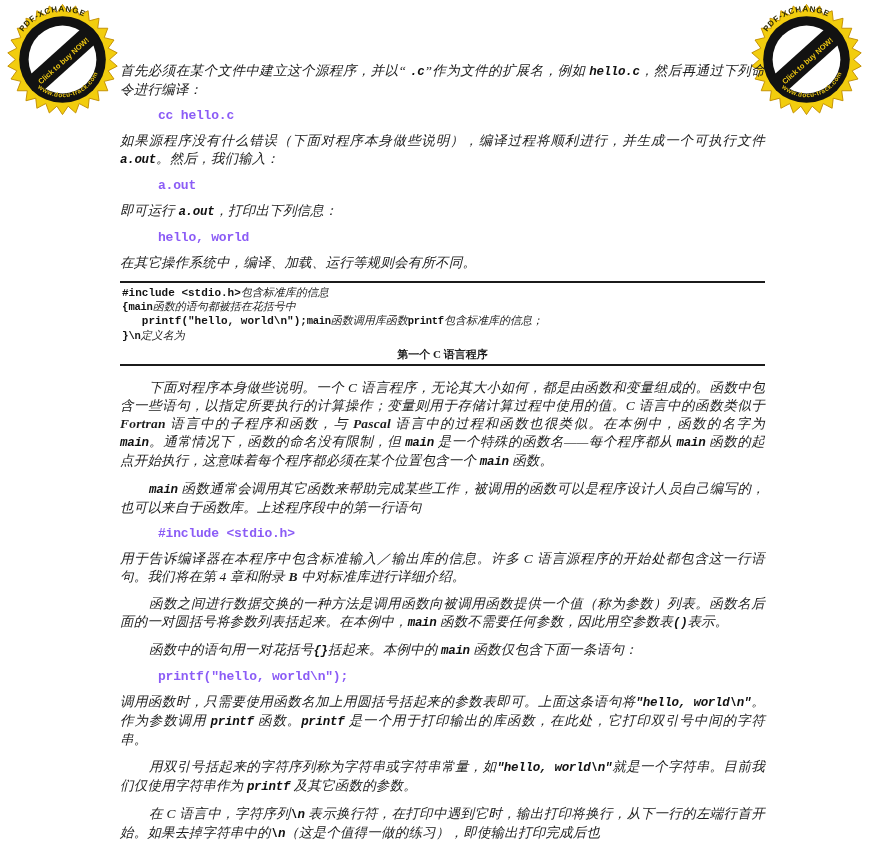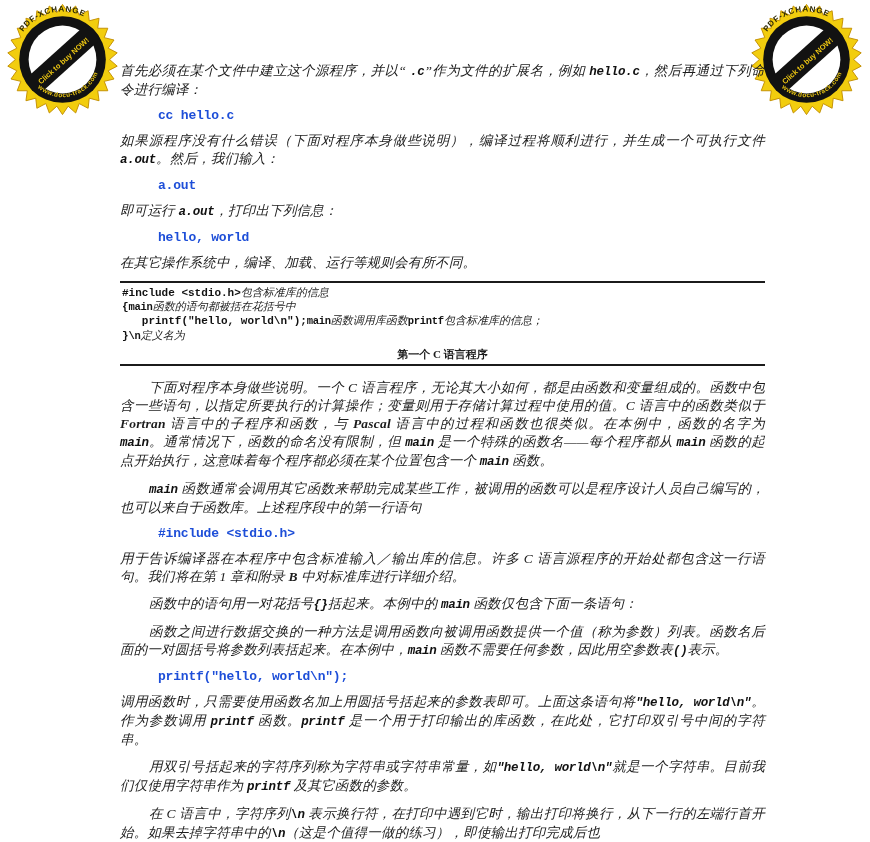--- a/index.html
+++ b/index.html
@@ -20,21 +20,21 @@
   .content{position:absolute;left:120px;top:62px;width:645px;}
   p.para{
     margin:0 0 9px 0;
     font-size:13.5px;line-height:18px;
     text-align:justify;letter-spacing:.2px;font-style:italic;
   }
   p.indent{text-indent:2.15em;}
   pre.codeline{
     margin:2px 0 9px 38px;
     font:700 13px/15px "Liberation Mono","DejaVu Sans Mono",monospace;
-    letter-spacing:-0.2px;white-space:pre;color:#1d4ed8;
+    letter-spacing:-0.2px;white-space:pre;color:#8b5cf6;
   }
   .seg-t{}
   .seg-c{
     font-family:"Liberation Mono","DejaVu Sans Mono",monospace;
     font-weight:700;font-size:12.5px;letter-spacing:-0.3px;color:#111;
   }
   .seg-b{font-weight:700;}
   
   .figure{
     margin:3px 0 13px 0;
@@ -142,21 +142,21 @@
     <div class="figrow">
       <pre class="figcode">}</pre>
       <span class="fignote"><span class="seg-c">\n</span><span class="seg-t">定义名为</span></span>
     </div>
     <div class="figcaption">第一个 C 语言程序</div>
   </section>
 
   <p class="para indent"><span class="seg-t">下面对程序本身做些说明。一个 C 语言程序，无论其大小如何，都是由函数和变量组成的。函数中包含一些语句，以指定所要执行的计算操作；变量则用于存储计算过程中使用的值。C 语言中的函数类似于 </span><span class="seg-b">Fortran</span><span class="seg-t"> 语言中的子程序和函数，与 </span><span class="seg-b">Pascal</span><span class="seg-t"> 语言中的过程和函数也很类似。在本例中，函数的名字为 </span><span class="seg-c">main</span><span class="seg-t">。通常情况下，函数的命名没有限制，但 </span><span class="seg-c">main</span><span class="seg-t"> 是一个特殊的函数名——每个程序都从 </span><span class="seg-c">main</span><span class="seg-t"> 函数的起点开始执行，这意味着每个程序都必须在某个位置包含一个 </span><span class="seg-c">main</span><span class="seg-t"> 函数。</span></p>
   <p class="para indent"><span class="seg-c">main</span><span class="seg-t"> 函数通常会调用其它函数来帮助完成某些工作，被调用的函数可以是程序设计人员自己编写的，也可以来自于函数库。上述程序段中的第一行语句</span></p>
   <pre class="codeline">#include &lt;stdio.h&gt;</pre>
-  <p class="para"><span class="seg-t">用于告诉编译器在本程序中包含标准输入／输出库的信息。许多 C 语言源程序的开始处都包含这一行语句。我们将在第 1 章和附录 </span><span class="seg-b">B</span><span class="seg-t"> 中对标准库进行详细介绍。</span></p>
+  <p class="para"><span class="seg-t">用于告诉编译器在本程序中包含标准输入／输出库的信息。许多 C 语言源程序的开始处都包含这一行语句。我们将在第 4 章和附录 </span><span class="seg-b">B</span><span class="seg-t"> 中对标准库进行详细介绍。</span></p>
+  <p class="para indent"><span class="seg-t">函数之间进行数据交换的一种方法是调用函数向被调用函数提供一个值（称为参数）列表。函数名后面的一对圆括号将参数列表括起来。在本例中，</span><span class="seg-c">main</span><span class="seg-t"> 函数不需要任何参数，因此用空参数表</span><span class="seg-c">()</span><span class="seg-t">表示。</span></p>
   <p class="para indent"><span class="seg-t">函数中的语句用一对花括号</span><span class="seg-c">{}</span><span class="seg-t">括起来。本例中的 </span><span class="seg-c">main</span><span class="seg-t"> 函数仅包含下面一条语句：</span></p>
-  <p class="para indent"><span class="seg-t">函数之间进行数据交换的一种方法是调用函数向被调用函数提供一个值（称为参数）列表。函数名后面的一对圆括号将参数列表括起来。在本例中，</span><span class="seg-c">main</span><span class="seg-t"> 函数不需要任何参数，因此用空参数表</span><span class="seg-c">()</span><span class="seg-t">表示。</span></p>
   <pre class="codeline">printf("hello, world\n");</pre>
   <p class="para"><span class="seg-t">调用函数时，只需要使用函数名加上用圆括号括起来的参数表即可。上面这条语句将</span><span class="seg-c">"hello, world\n"</span><span class="seg-t">。作为参数调用 </span><span class="seg-c">printf</span><span class="seg-t"> 函数。</span><span class="seg-c">printf</span><span class="seg-t"> 是一个用于打印输出的库函数，在此处，它打印双引号中间的字符串。</span></p>
   <p class="para indent"><span class="seg-t">用双引号括起来的字符序列称为字符串或字符串常量，如</span><span class="seg-c">"hello, world\n"</span><span class="seg-t">就是一个字符串。目前我们仅使用字符串作为 </span><span class="seg-c">printf</span><span class="seg-t"> 及其它函数的参数。</span></p>
   <p class="para indent"><span class="seg-t">在 C 语言中，字符序列</span><span class="seg-c">\n</span><span class="seg-t"> 表示换行符，在打印中遇到它时，输出打印将换行，从下一行的左端行首开始。如果去掉字符串中的</span><span class="seg-c">\n</span><span class="seg-t">（这是个值得一做的练习），即使输出打印完成后也</span></p>
 
 </main>
 
 </body></html>

